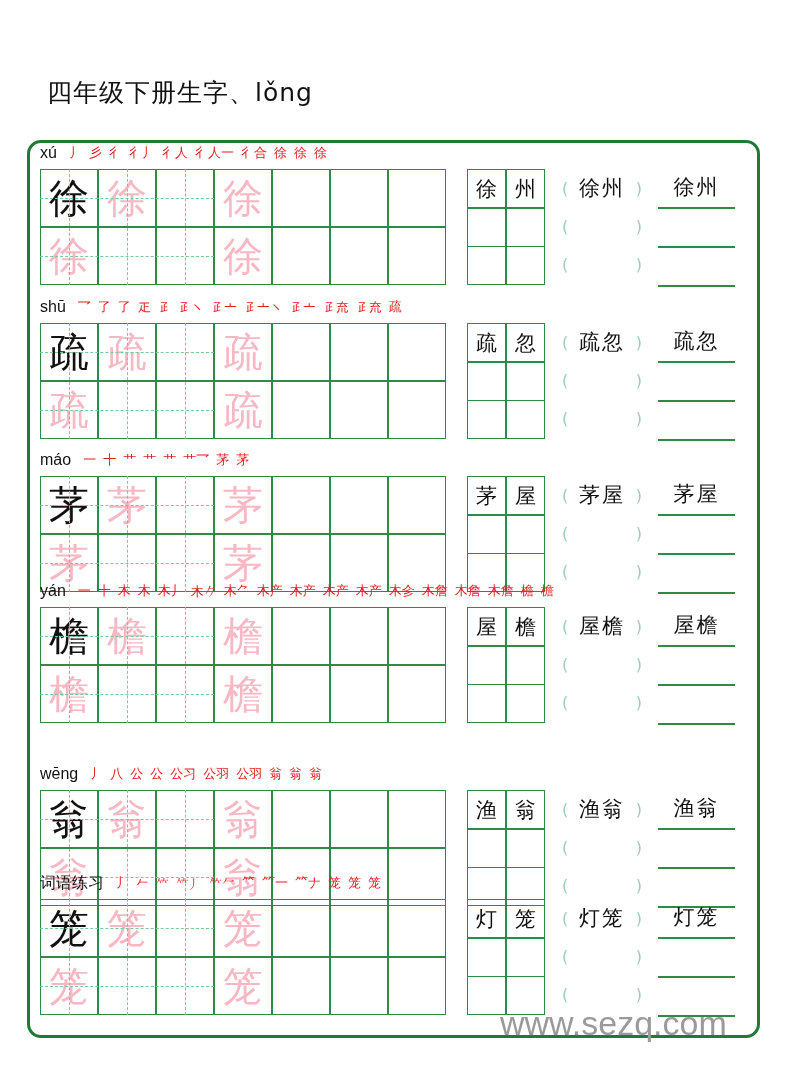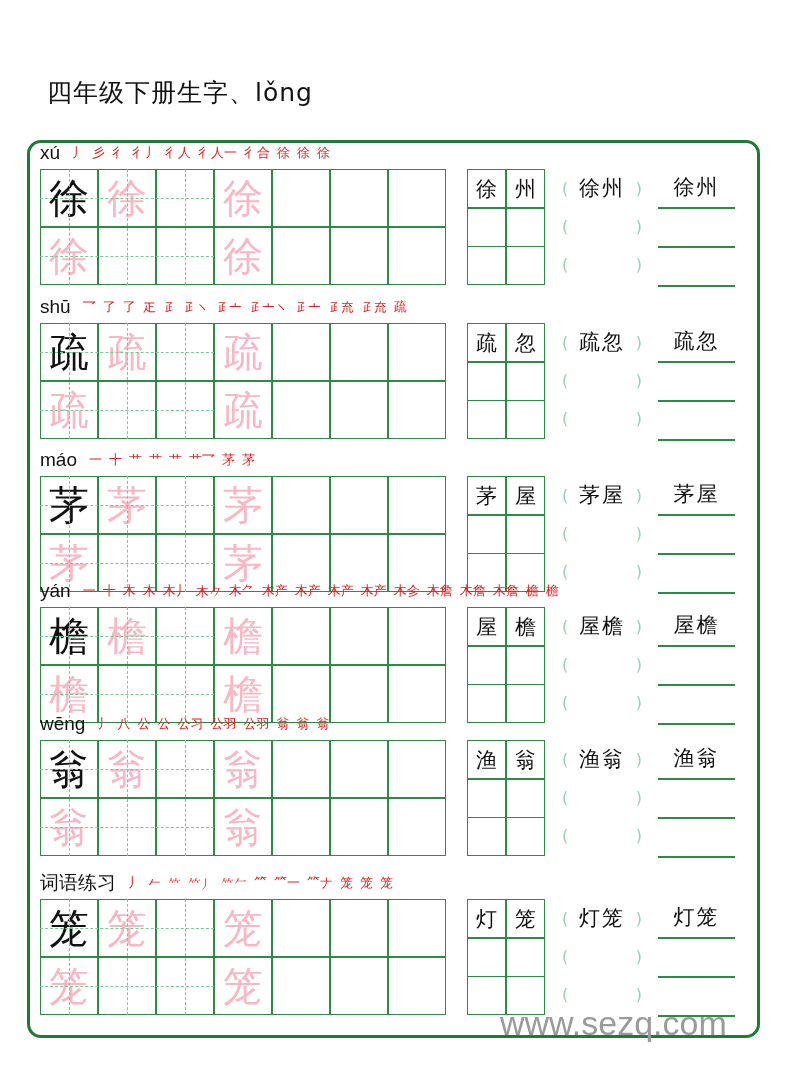--- a/index.html
+++ b/index.html
@@ -1,21 +1,21 @@
 <!DOCTYPE html>
 <html><head>
 <meta charset="utf-8">
 <style>
   html,body{margin:0;padding:0;background:#fff;}
   body{width:800px;height:1076px;position:relative;overflow:hidden;font-family:"DejaVu Sans",sans-serif;}
   .title{position:absolute;left:47px;top:76px;font-size:25px;color:#111;letter-spacing:1px;font-family:"DejaVu Sans",sans-serif;}
   .frame{position:absolute;left:27px;top:140px;width:733px;height:898px;border:3px solid #1e7a34;border-radius:14px;box-sizing:border-box;}
   .section{position:absolute;left:0;width:800px;height:146px;}
   .pinyin-row{position:absolute;left:40px;top:-27px;height:22px;display:flex;align-items:center;white-space:nowrap;}
-  .pinyin{font-size:19px;color:#111;margin-right:12px;font-family:"Liberation Sans",sans-serif;}
+  .pinyin{font-size:16px;color:#111;margin-right:12px;font-family:"Liberation Sans",sans-serif;}
   .stroke{font-size:13px;color:#333;margin-right:7px;font-family:"DejaVu Serif",serif;}
   .stroke.hl{color:#e02020;}
   .grid{position:absolute;left:40px;top:0;width:406px;height:116px;}
   .gcell{position:absolute;width:58px;height:58px;box-sizing:border-box;border:1px solid #2e8b45;display:flex;align-items:center;justify-content:center;font-family:"DejaVu Serif",serif;font-size:40px;}
   .gcell.model{color:#111;}
   .gcell.trace{color:#f7b8c3;}
   .dash-v{position:absolute;width:0;border-left:1px dashed #7cc79a;}
   .dash-h{position:absolute;height:0;border-top:1px dashed #7cc79a;}
   .wordbox{position:absolute;left:467px;top:0;width:78px;height:116px;}
   .wcell{position:absolute;width:39px;height:39px;box-sizing:border-box;border:1px solid #2e8b45;display:flex;align-items:center;justify-content:center;font-family:"DejaVu Serif",serif;font-size:21px;color:#111;}
@@ -295,21 +295,21 @@
           <span class="paren">)</span>
         </div>
       </div>
       <div class="line-col">
         <div class="line-word">屋檐</div>
         <div class="uline" style="top:38px"></div>
         <div class="uline" style="top:77px"></div>
         <div class="uline" style="top:116px"></div>
       </div>
     </div>
-    <div class="section" style="top: 740px;">
+    <div class="section" style="top: 790px;">
       <div class="pinyin-row">
         <span class="pinyin">wēng</span>
         <span class="stroke hl">丿</span>
         <span class="stroke hl">八</span>
         <span class="stroke hl">公</span>
         <span class="stroke hl">公</span>
         <span class="stroke hl">公习</span>
         <span class="stroke hl">公羽</span>
         <span class="stroke hl">公羽</span>
         <span class="stroke hl">翁</span>

